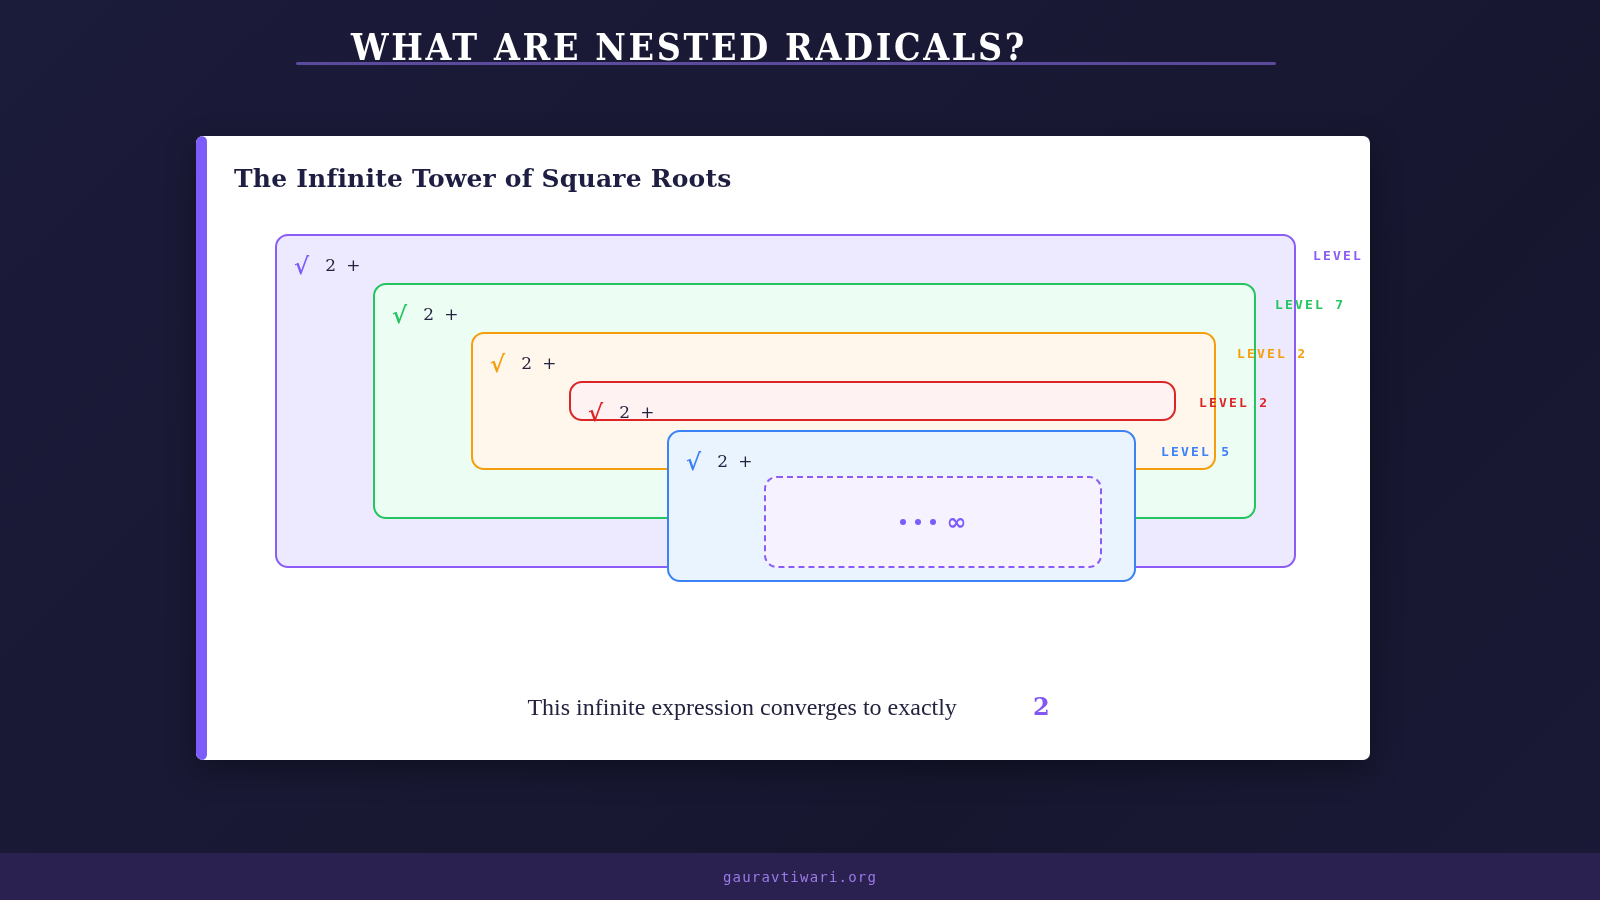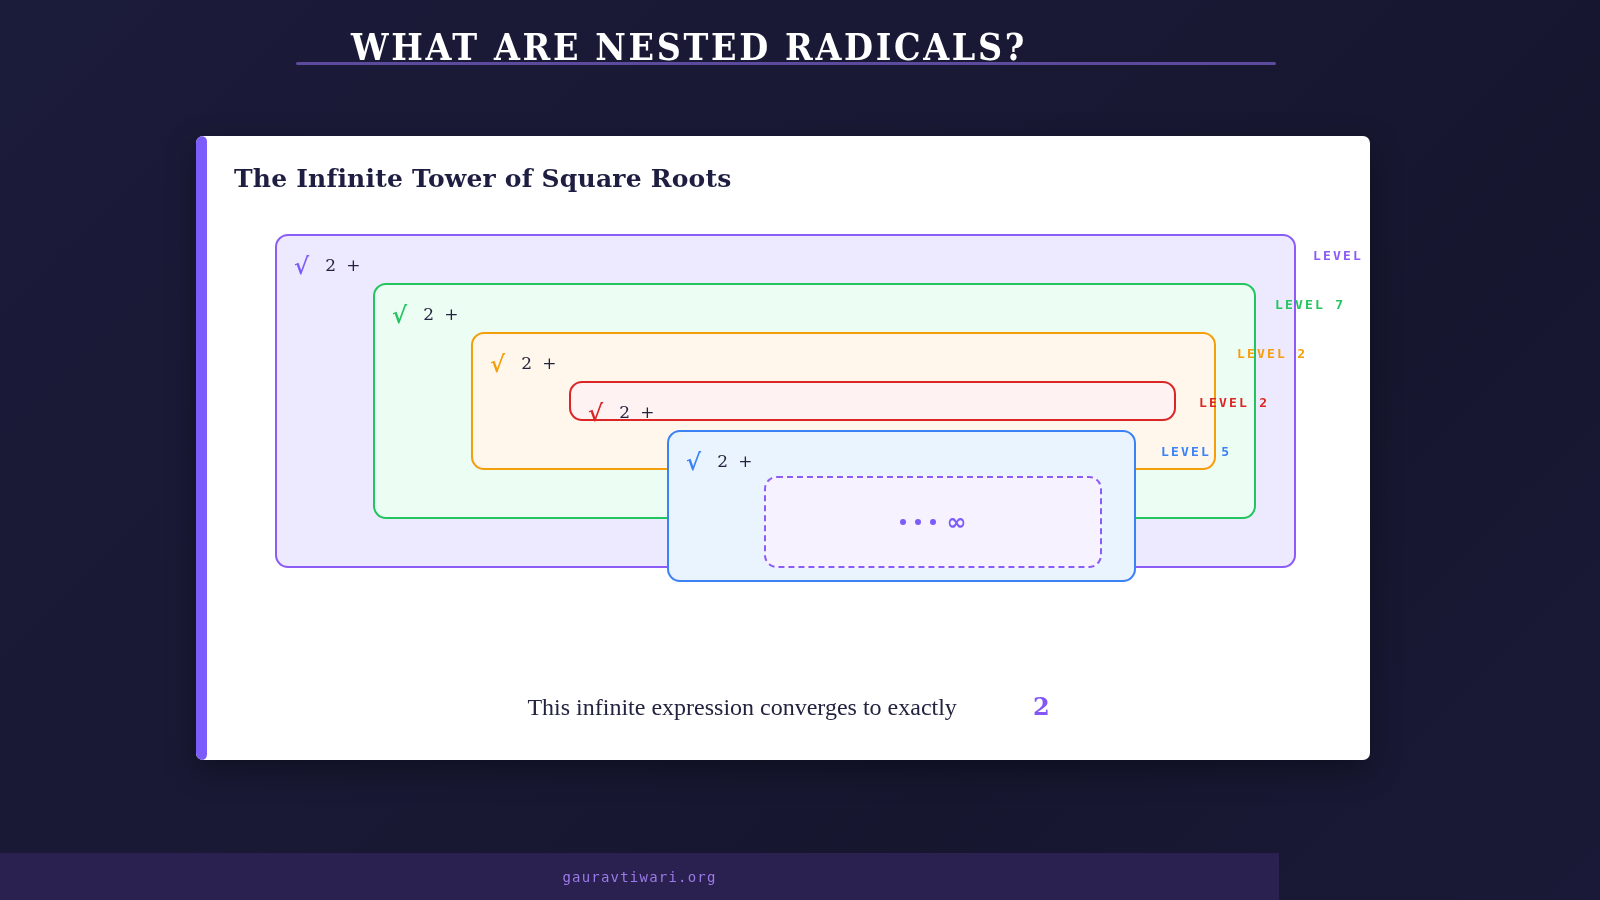--- a/index.html
+++ b/index.html
@@ -175,21 +175,21 @@
     font-size: 24px;
     font-weight: bold;
     color: #8257f5;
   }
 
   
   #footer-bar {
     position: absolute;
     left: 0;
     bottom: 0;
-    width: 1279px;
+    width: 1600px;
     height: 47px;
     background: #2b2150;
     display: flex;
     align-items: center;
     justify-content: center;
   }
   #footer-text {
     font-family: "DejaVu Sans Mono", monospace;
     font-size: 14px;
     letter-spacing: 1.2px;

